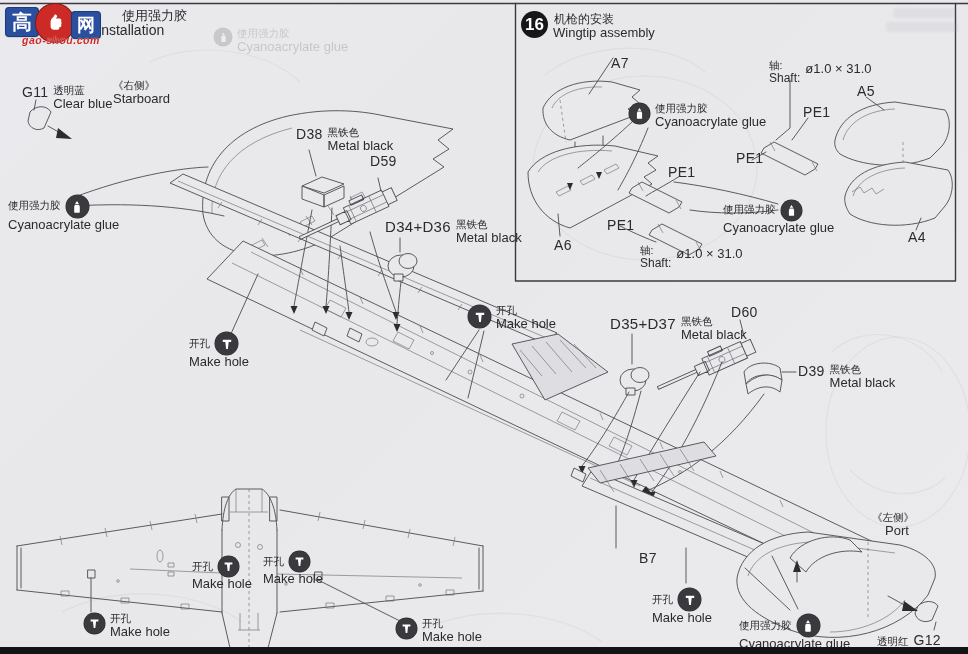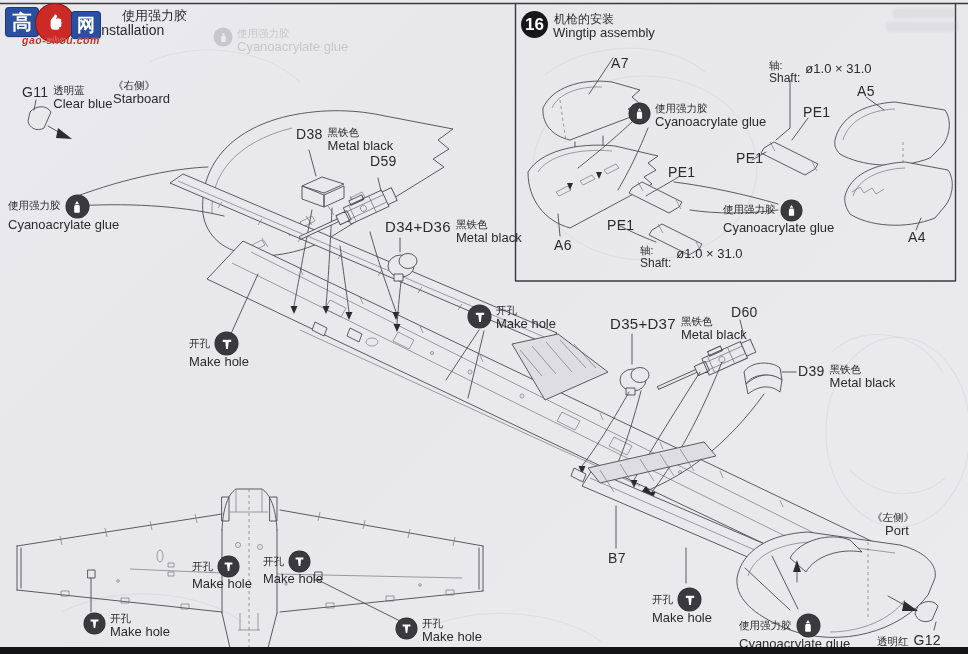--- a/index.html
+++ b/index.html
@@ -440,21 +440,21 @@
 <div class="lbl" style="left:798px;top:364px">
   <div class="row">
         <span class="pid">D39</span>
     <div class="col">
           <span class="zh">黑铁色</span>
           <span class="en">Metal black</span>
         </div>
       </div>
 </div>
 
-<div class="lbl pid" style="left:608px;top:551px">B7</div>
+<div class="lbl pid" style="left:639px;top:551px">B7</div>
 
 <div class="lbl" style="left:872px;top:512px">
   <div class="zh">《左侧》</div>
   <div class="en" style="margin-left:13px">Port</div>
 </div>
 
 <div class="lbl" style="left:652px;top:588px">
   <div class="row">
         <span class="zh" style="margin-top:6px">开孔</span>
     <span class="icn" style="width:23px;height:23px">

